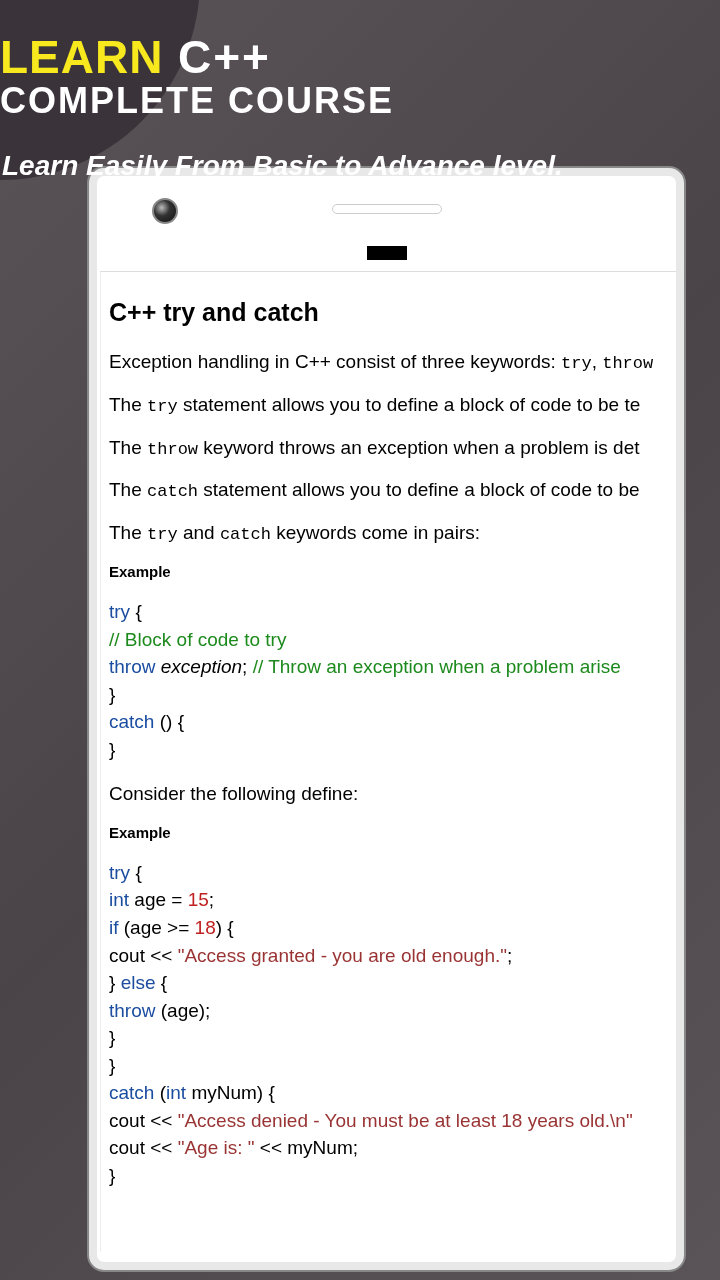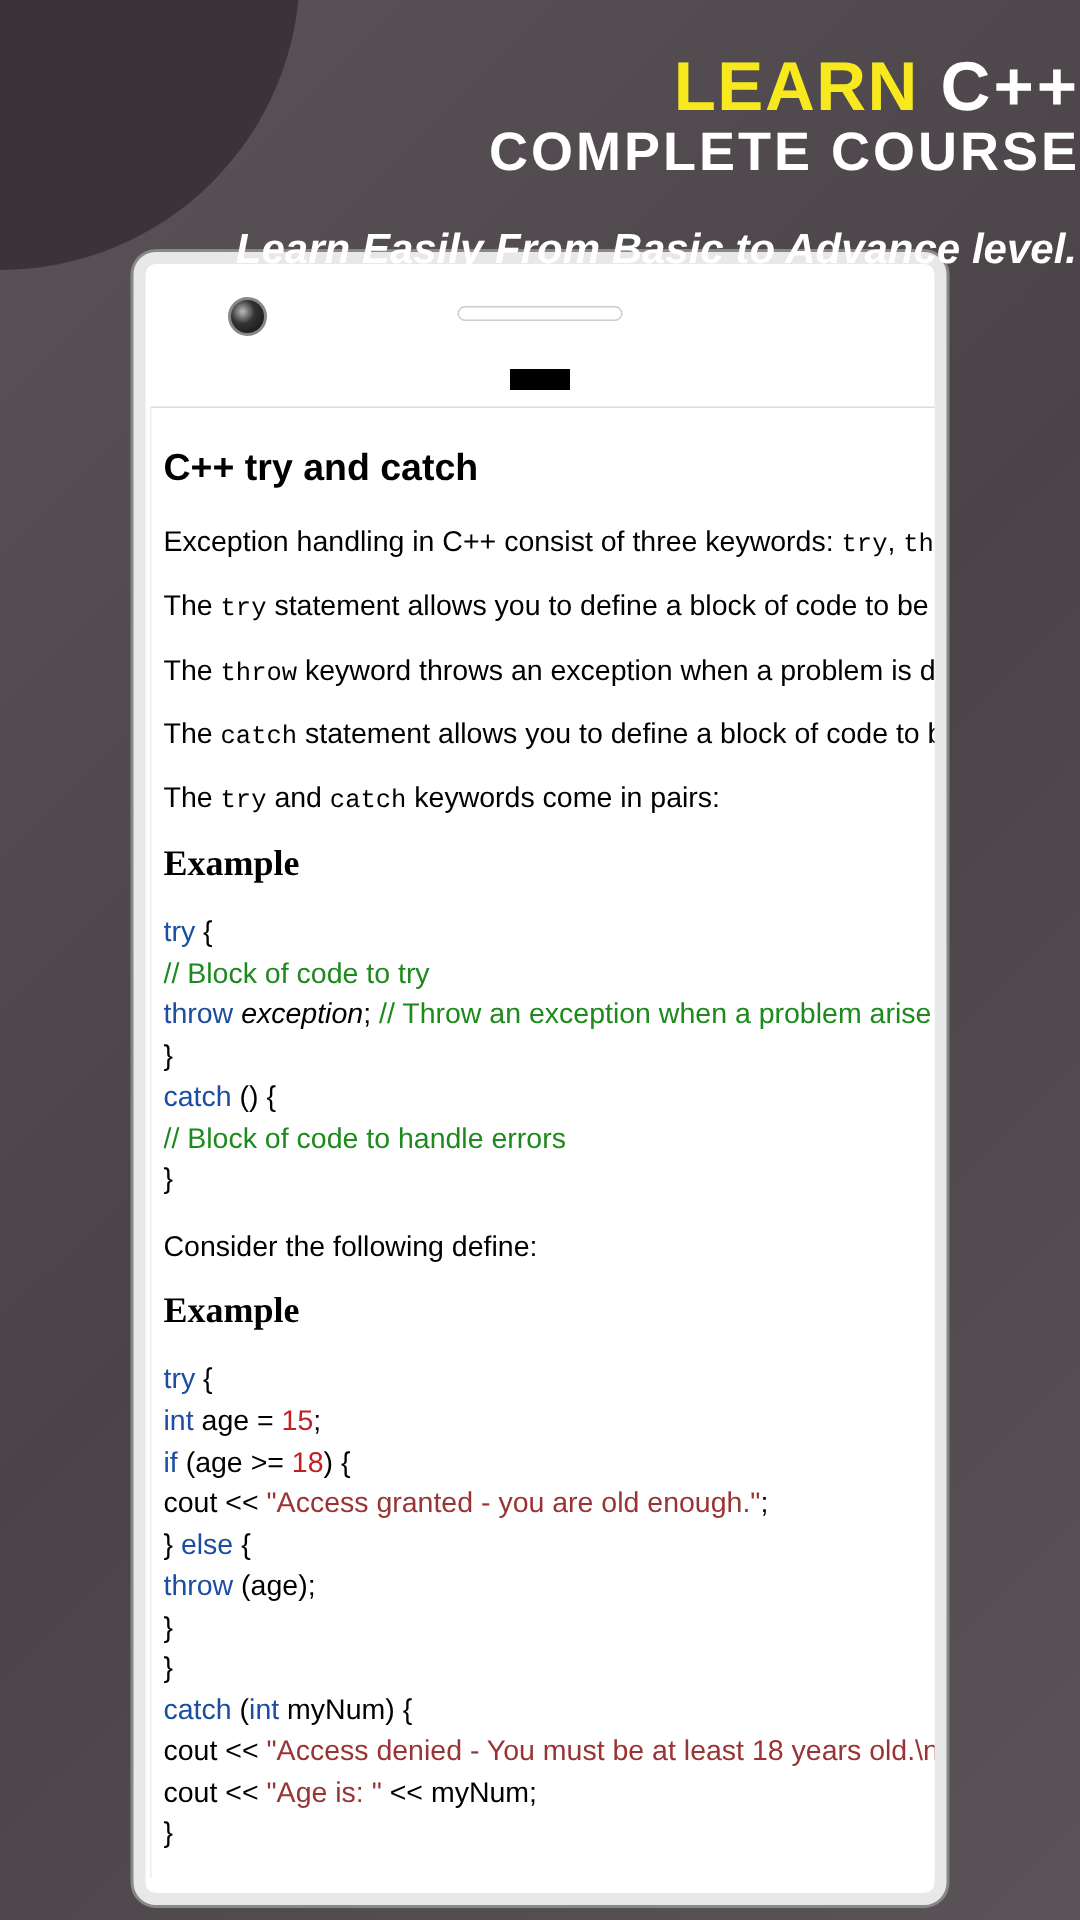--- a/index.html
+++ b/index.html
@@ -14,21 +14,21 @@
 .bg-circle {
   position: absolute;
   width: 400px;
   height: 400px;
   border-radius: 50%;
   background: #3a343a;
   top: -220px;
   left: -200px;
 }
 .header {
-  text-align: right;
+  text-align: left;
   padding-top: 30px;
   position: relative;
   z-index: 1;
 }
 .title-learn {
   color: #f7e91e;
   font-size: 46px;
   font-weight: 900;
   letter-spacing: 1px;
   display: inline;
@@ -53,21 +53,21 @@
   font-size: 28px;
   font-weight: bold;
   font-style: italic;
   margin-top: 28px;
   padding: 0 2px;
 }
 .phone-frame {
   position: absolute;
   left: 89px;
   top: 168px;
-  width: 542px;
+  width: 595px;
   height: 1102px;
   background: #ffffff;
   border: 8px solid #e8e8e8;
   border-radius: 15px;
   box-shadow: 0 0 0 2px #888;
   overflow: hidden;
 }
 .phone-camera {
   position: absolute;
   top: 22px;
@@ -122,25 +122,24 @@
   line-height: 1.4;
   margin-bottom: 16px;
   white-space: nowrap;
   overflow: hidden;
 }
 .code-inline {
   font-family: "Courier New", monospace;
   font-size: 17px;
 }
 .example-title {
-  font-size: 24px;
+  font-size: 15px;
   font-weight: bold;
   color: #000;
   margin-bottom: 18px;
-  font-family: Liberation Serif, serif;
 }
 .code-block {
   font-family: Arial, sans-serif;
   font-size: 19px;
   line-height: 1.45;
   white-space: nowrap;
   overflow: hidden;
   margin-bottom: 18px;
 }
 .kw { color: #1b4ea0; }
@@ -193,21 +192,20 @@
     </div>
 
     <div class="example-title">Example</div>
 
     <div class="code-block">
       <div><span class="kw">try</span><span> {</span></div>
       <div><span class="cm">  // Block of code to try</span></div>
       <div><span class="kw">  throw </span><span class="it">exception</span><span>; </span><span class="cm">// Throw an exception when a problem arise</span></div>
       <div><span>}</span></div>
       <div><span class="kw">catch</span><span> () {</span></div>
-      <div><span class="cm">  // Block of code to handle errors</span></div>
       <div><span>}</span></div>
     </div>
 
     <div class="para">Consider the following define:</div>
 
     <div class="example-title">Example</div>
 
     <div class="code-block">
       <div><span class="kw">try</span><span> {</span></div>
       <div><span>  </span><span class="ty">int</span><span> age = </span><span class="num">15</span><span>;</span></div>

